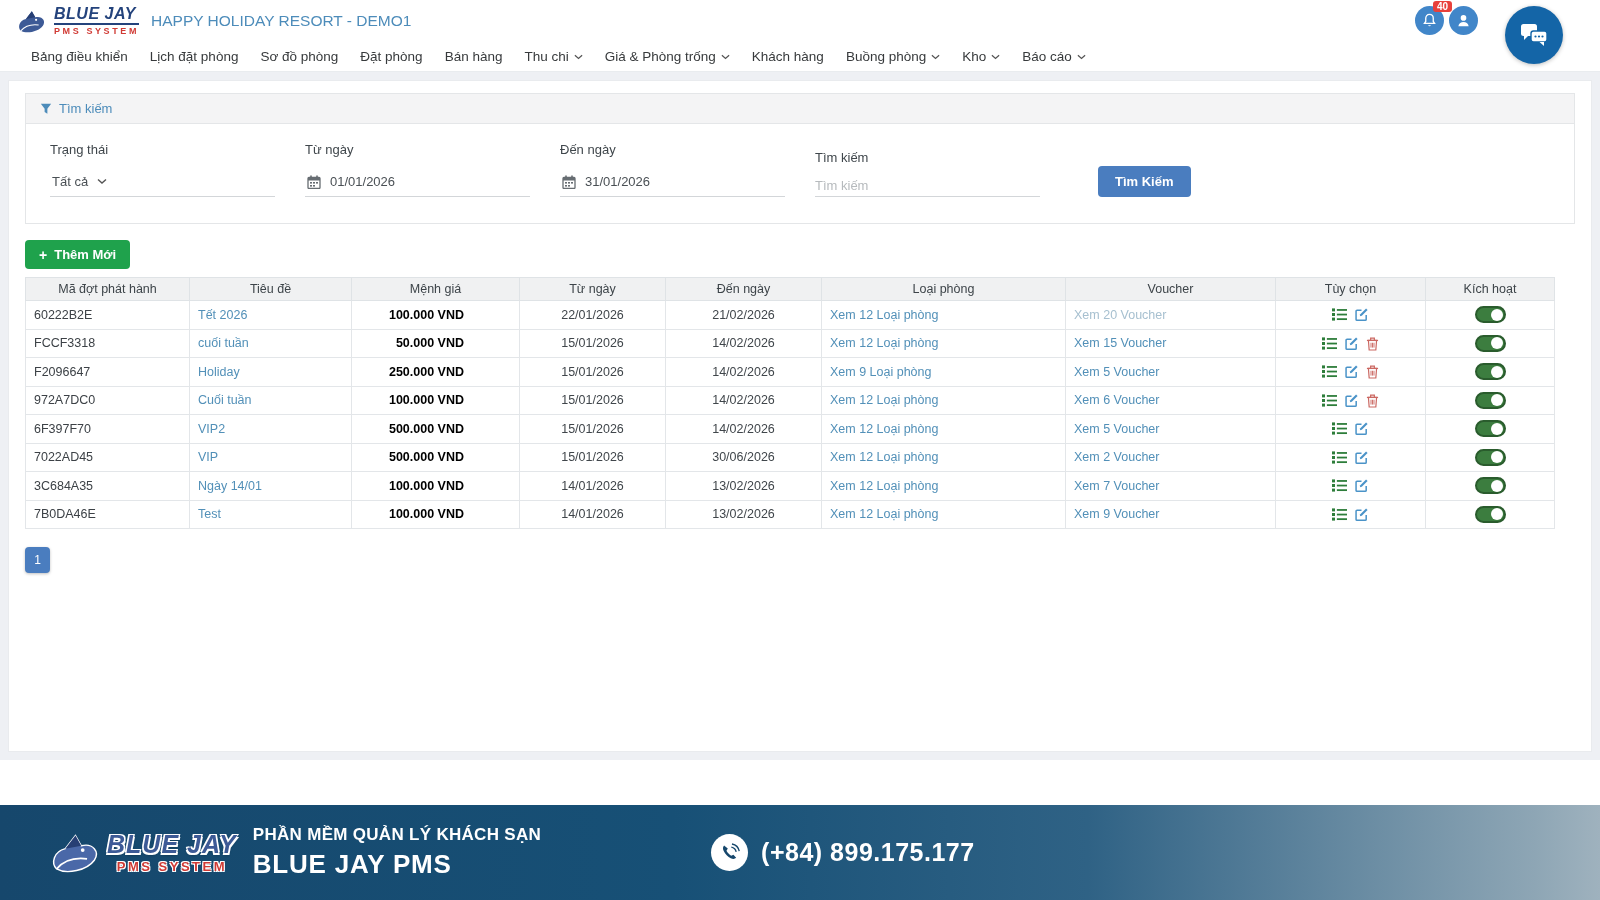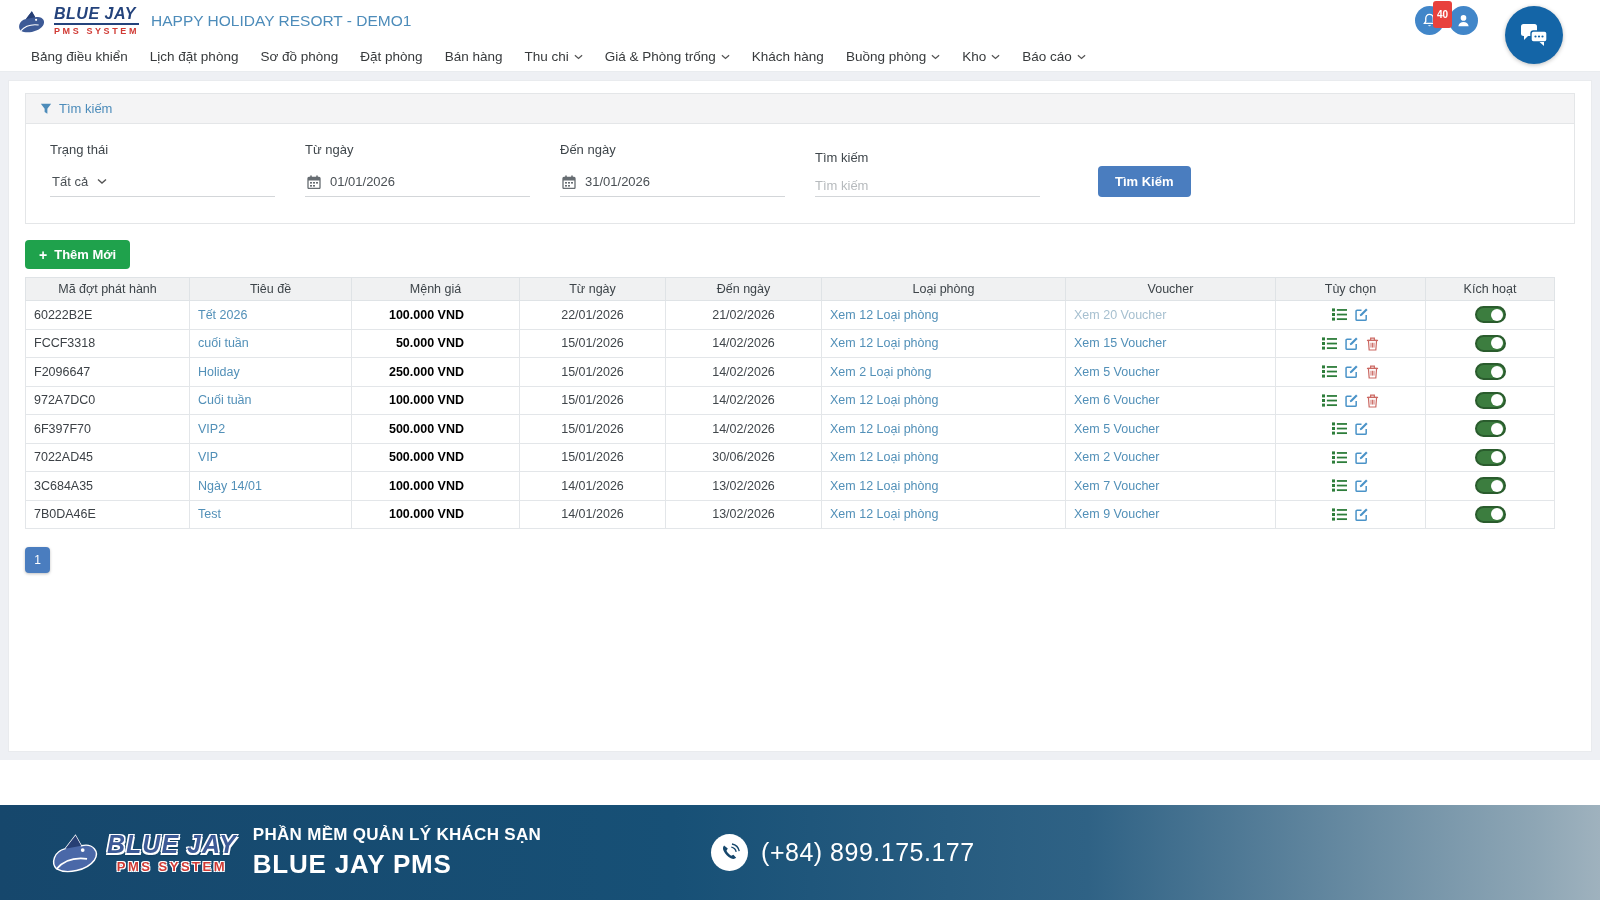--- a/index.html
+++ b/index.html
@@ -7,21 +7,21 @@
 
   
   .top-header { height:42px; background:#fff; display:flex; align-items:center; padding-left:14px; position:relative; }
   .logo { display:flex; align-items:center; gap:6px; }
   .logo-text { line-height:1; }
   .logo-brand { font-style:italic; font-weight:700; font-size:16px; color:#24437c; border-bottom:2px solid #24437c; padding-bottom:1px; letter-spacing:.5px; }
   .logo-sub { font-weight:700; font-size:9px; color:#d03a34; letter-spacing:2.6px; margin-top:2px; }
   .app-title { color:#4d8cba; font-size:15.5px; margin-left:12px; }
   .header-icons { position:absolute; right:122px; top:6px; display:flex; gap:5px; }
   .icon-circle { width:29px; height:29px; border-radius:50%; background:#4186c9; display:flex; align-items:center; justify-content:center; cursor:pointer; }
-  .notif-badge { position:absolute; left:18px; top:-5px; background:#e8413c; color:#fff; font-size:10px; font-weight:700; padding:8px 4px; border-radius:3px; z-index:2; }
+  .notif-badge { position:absolute; left:18px; top:-5px; background:#e8413c; color:#fff; font-size:10px; font-weight:700; padding:0 4px; border-radius:3px; z-index:2; }
   .chat-widget { position:fixed; top:6px; right:37px; width:58px; height:58px; border-radius:50%; background:#1465a7; display:flex; align-items:center; justify-content:center; z-index:40; cursor:pointer; box-shadow:0 1px 4px rgba(0,0,0,.25); }
 
   
   .main-nav { height:30px; background:#fff; display:flex; align-items:center; padding:0 20px; border-bottom:1px solid #e9ecef; }
   .nav-item { padding:0 11px; font-size:13.5px; color:#373a3c; display:flex; align-items:center; gap:5px; height:100%; cursor:pointer; white-space:nowrap; }
 
   
   .main-area { background:#eef0f4; padding:8px; height:688px; }
   .card-main { background:#fff; height:100%; border:1px solid #e9ebee; }
   .page-title-block { padding:13px 16px 12px; border-bottom:1px solid #eef1f3; }
@@ -71,21 +71,21 @@
     text-shadow:-1.5px -1.5px 0 #fff,1.5px -1.5px 0 #fff,-1.5px 1.5px 0 #fff,1.5px 1.5px 0 #fff,0 2px 3px rgba(0,0,0,.4); }
   .f-logo-sub { font-weight:800; font-size:13px; color:#d03a34; letter-spacing:2.5px; margin-top:3px;
     text-shadow:-1px -1px 0 #fff,1px -1px 0 #fff,-1px 1px 0 #fff,1px 1px 0 #fff; }
   .f-tagline { margin-left:16px; }
   .f-tagline-top { font-size:17px; font-weight:700; letter-spacing:.3px; }
   .f-tagline-brand { font-size:26px; font-weight:800; letter-spacing:.8px; margin-top:4px; }
   .f-contact { display:flex; align-items:center; gap:13px; }
   .f-phone { margin-left:170px; }
   .f-site { margin-left:62px; }
   .contact-circle { width:37px; height:37px; border-radius:50%; background:#fff; display:flex; align-items:center; justify-content:center; flex:0 0 auto; }
-  .f-contact-text { font-size:25px; font-weight:400; letter-spacing:.5px; }
+  .f-contact-text { font-size:25px; font-weight:700; letter-spacing:.5px; }
 </style>
 </head>
 <body>
 
 <div class="top-header">
   <div class="logo">
     <svg width="34" height="27" viewBox="0 0 40 30">
       <path d="M8 26 C4 22 6 14 14 12 L21 3 L25 10 C33 8 38 14 34 20 C29 27 15 30 8 26 Z" fill="#3d5a96"></path>
       <path d="M14 12 L21 3 L25 10 Z" fill="#273f74"></path>
       <path d="M8 26 C13 20 21 18 29 19" stroke="#fff" stroke-width="1.2" fill="none"></path>
@@ -367,21 +367,21 @@
                   <span class="knob"></span>
                 </span>
     </td>
   </tr>
             <tr>
     <td>F2096647</td>
     <td><a>Holiday</a></td>
     <td class="c-value">250.000 VND</td>
     <td class="c-date">15/01/2026</td>
     <td class="c-date">14/02/2026</td>
-    <td><a>Xem 2 Loại phòng</a></td>
+    <td><a>Xem 9 Loại phòng</a></td>
     <td><a>Xem 5 Voucher</a></td>
     <td class="c-actions">
       <span class="icon">
         <svg width="15" height="15" viewBox="0 0 16 16">
                     <g fill="#2d7d3a">
           <rect x="0" y="1.5" width="3.2" height="3.2"></rect>
                       <rect x="5.2" y="2.2" width="10.8" height="1.9"></rect>
           <rect x="0" y="6.4" width="3.2" height="3.2"></rect>
                       <rect x="5.2" y="7.1" width="10.8" height="1.9"></rect>
           <rect x="0" y="11.3" width="3.2" height="3.2"></rect>

